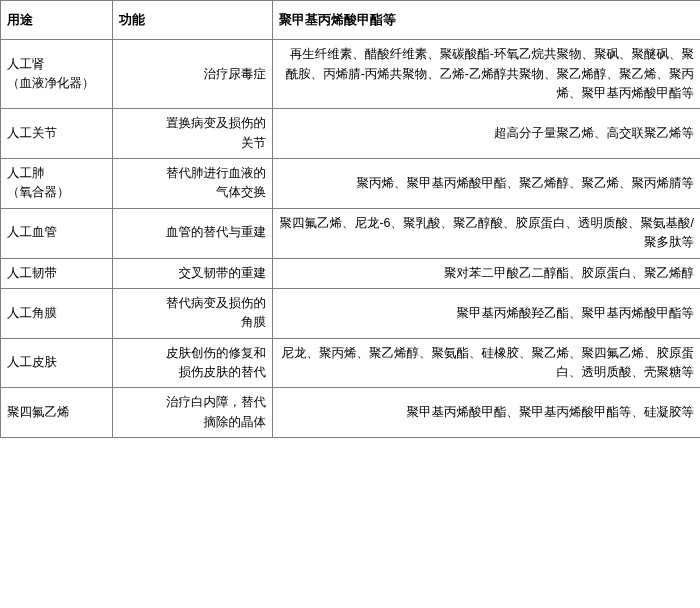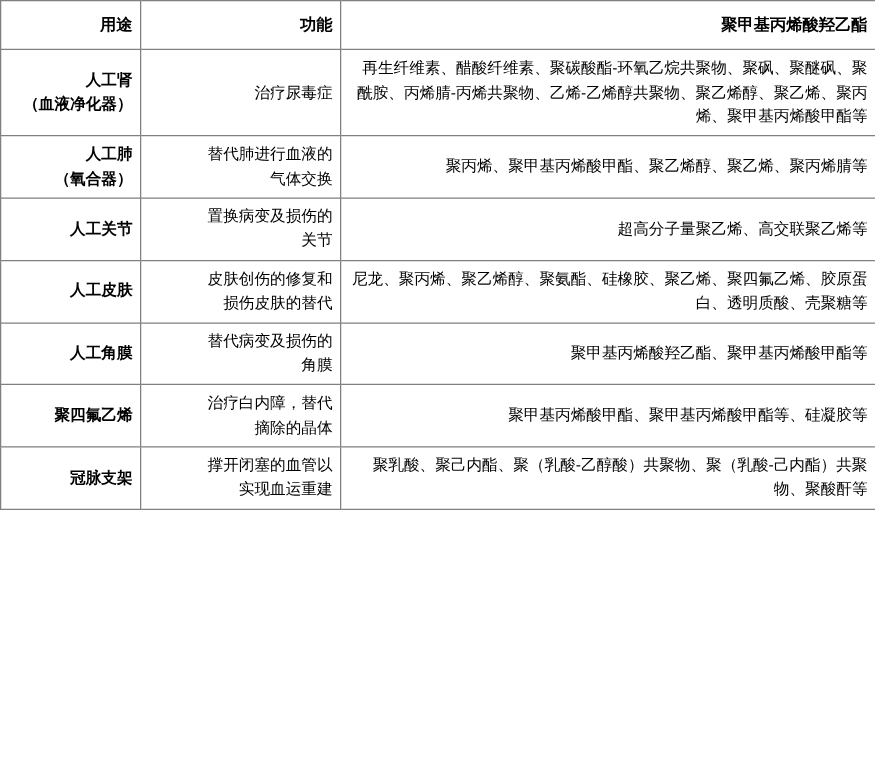--- a/index.html
+++ b/index.html
@@ -24,34 +24,33 @@
   }
   table.material-table th,
   table.material-table td {
     border: 1px solid #808080;
     padding: 5px 6px;
     font-size: 12.5px;
     line-height: 1.55;
     vertical-align: middle;
   }
   table.material-table thead th {
-    text-align: right;
+    text-align: left;
     font-weight: bold;
     font-size: 13px;
     padding-top: 9px;
     padding-bottom: 9px;
   }
   col.col-use    { width: 112px; }
   col.col-func   { width: 160px; }
   col.col-mats   { width: 428px; }
 
   td.use-cell {
-    text-align: right;
+    text-align: left;
     white-space: pre-line;
-    font-weight: bold;
   }
   td.func-cell {
     text-align: right;
     white-space: pre-line;
   }
   td.mats-cell {
     text-align: right;
   }
 </style>
 </head>
@@ -61,62 +60,66 @@
   <table class="material-table">
     <colgroup>
       <col class="col-use">
       <col class="col-func">
       <col class="col-mats">
     </colgroup>
     <thead>
       <tr>
         <th>用途</th>
         <th>功能</th>
-        <th>聚甲基丙烯酸羟乙酯</th>
+        <th>聚甲基丙烯酸甲酯等</th>
       </tr>
     </thead>
     <tbody>
       <tr>
         <td class="use-cell">人工肾
 （血液净化器）</td>
         <td class="func-cell">治疗尿毒症</td>
         <td class="mats-cell">再生纤维素、醋酸纤维素、聚碳酸酯-环氧乙烷共聚物、聚砜、聚醚砜、聚酰胺、丙烯腈-丙烯共聚物、乙烯-乙烯醇共聚物、聚乙烯醇、聚乙烯、聚丙烯、聚甲基丙烯酸甲酯等</td>
       </tr>
       <tr>
+        <td class="use-cell">人工关节</td>
+        <td class="func-cell">置换病变及损伤的
+关节</td>
+        <td class="mats-cell">超高分子量聚乙烯、高交联聚乙烯等</td>
+      </tr>
+      <tr>
         <td class="use-cell">人工肺
 （氧合器）</td>
         <td class="func-cell">替代肺进行血液的
 气体交换</td>
         <td class="mats-cell">聚丙烯、聚甲基丙烯酸甲酯、聚乙烯醇、聚乙烯、聚丙烯腈等</td>
       </tr>
       <tr>
-        <td class="use-cell">人工关节</td>
-        <td class="func-cell">置换病变及损伤的
-关节</td>
-        <td class="mats-cell">超高分子量聚乙烯、高交联聚乙烯等</td>
+        <td class="use-cell">人工血管</td>
+        <td class="func-cell">血管的替代与重建</td>
+        <td class="mats-cell">聚四氟乙烯、尼龙-6、聚乳酸、聚乙醇酸、胶原蛋白、透明质酸、聚氨基酸/聚多肽等</td>
+      </tr>
+      <tr>
+        <td class="use-cell">人工韧带</td>
+        <td class="func-cell">交叉韧带的重建</td>
+        <td class="mats-cell">聚对苯二甲酸乙二醇酯、胶原蛋白、聚乙烯醇</td>
+      </tr>
+      <tr>
+        <td class="use-cell">人工角膜</td>
+        <td class="func-cell">替代病变及损伤的
+角膜</td>
+        <td class="mats-cell">聚甲基丙烯酸羟乙酯、聚甲基丙烯酸甲酯等</td>
       </tr>
       <tr>
         <td class="use-cell">人工皮肤</td>
         <td class="func-cell">皮肤创伤的修复和
 损伤皮肤的替代</td>
         <td class="mats-cell">尼龙、聚丙烯、聚乙烯醇、聚氨酯、硅橡胶、聚乙烯、聚四氟乙烯、胶原蛋白、透明质酸、壳聚糖等</td>
       </tr>
       <tr>
-        <td class="use-cell">人工角膜</td>
-        <td class="func-cell">替代病变及损伤的
-角膜</td>
-        <td class="mats-cell">聚甲基丙烯酸羟乙酯、聚甲基丙烯酸甲酯等</td>
-      </tr>
-      <tr>
         <td class="use-cell">聚四氟乙烯</td>
         <td class="func-cell">治疗白内障，替代
 摘除的晶体</td>
         <td class="mats-cell">聚甲基丙烯酸甲酯、聚甲基丙烯酸甲酯等、硅凝胶等</td>
-      </tr>
-      <tr>
-        <td class="use-cell">冠脉支架</td>
-        <td class="func-cell">撑开闭塞的血管以
-实现血运重建</td>
-        <td class="mats-cell">聚乳酸、聚己内酯、聚（乳酸-乙醇酸）共聚物、聚（乳酸-己内酯）共聚物、聚酸酐等</td>
       </tr>
     </tbody>
   </table>
 </div>
 
 </body></html>

